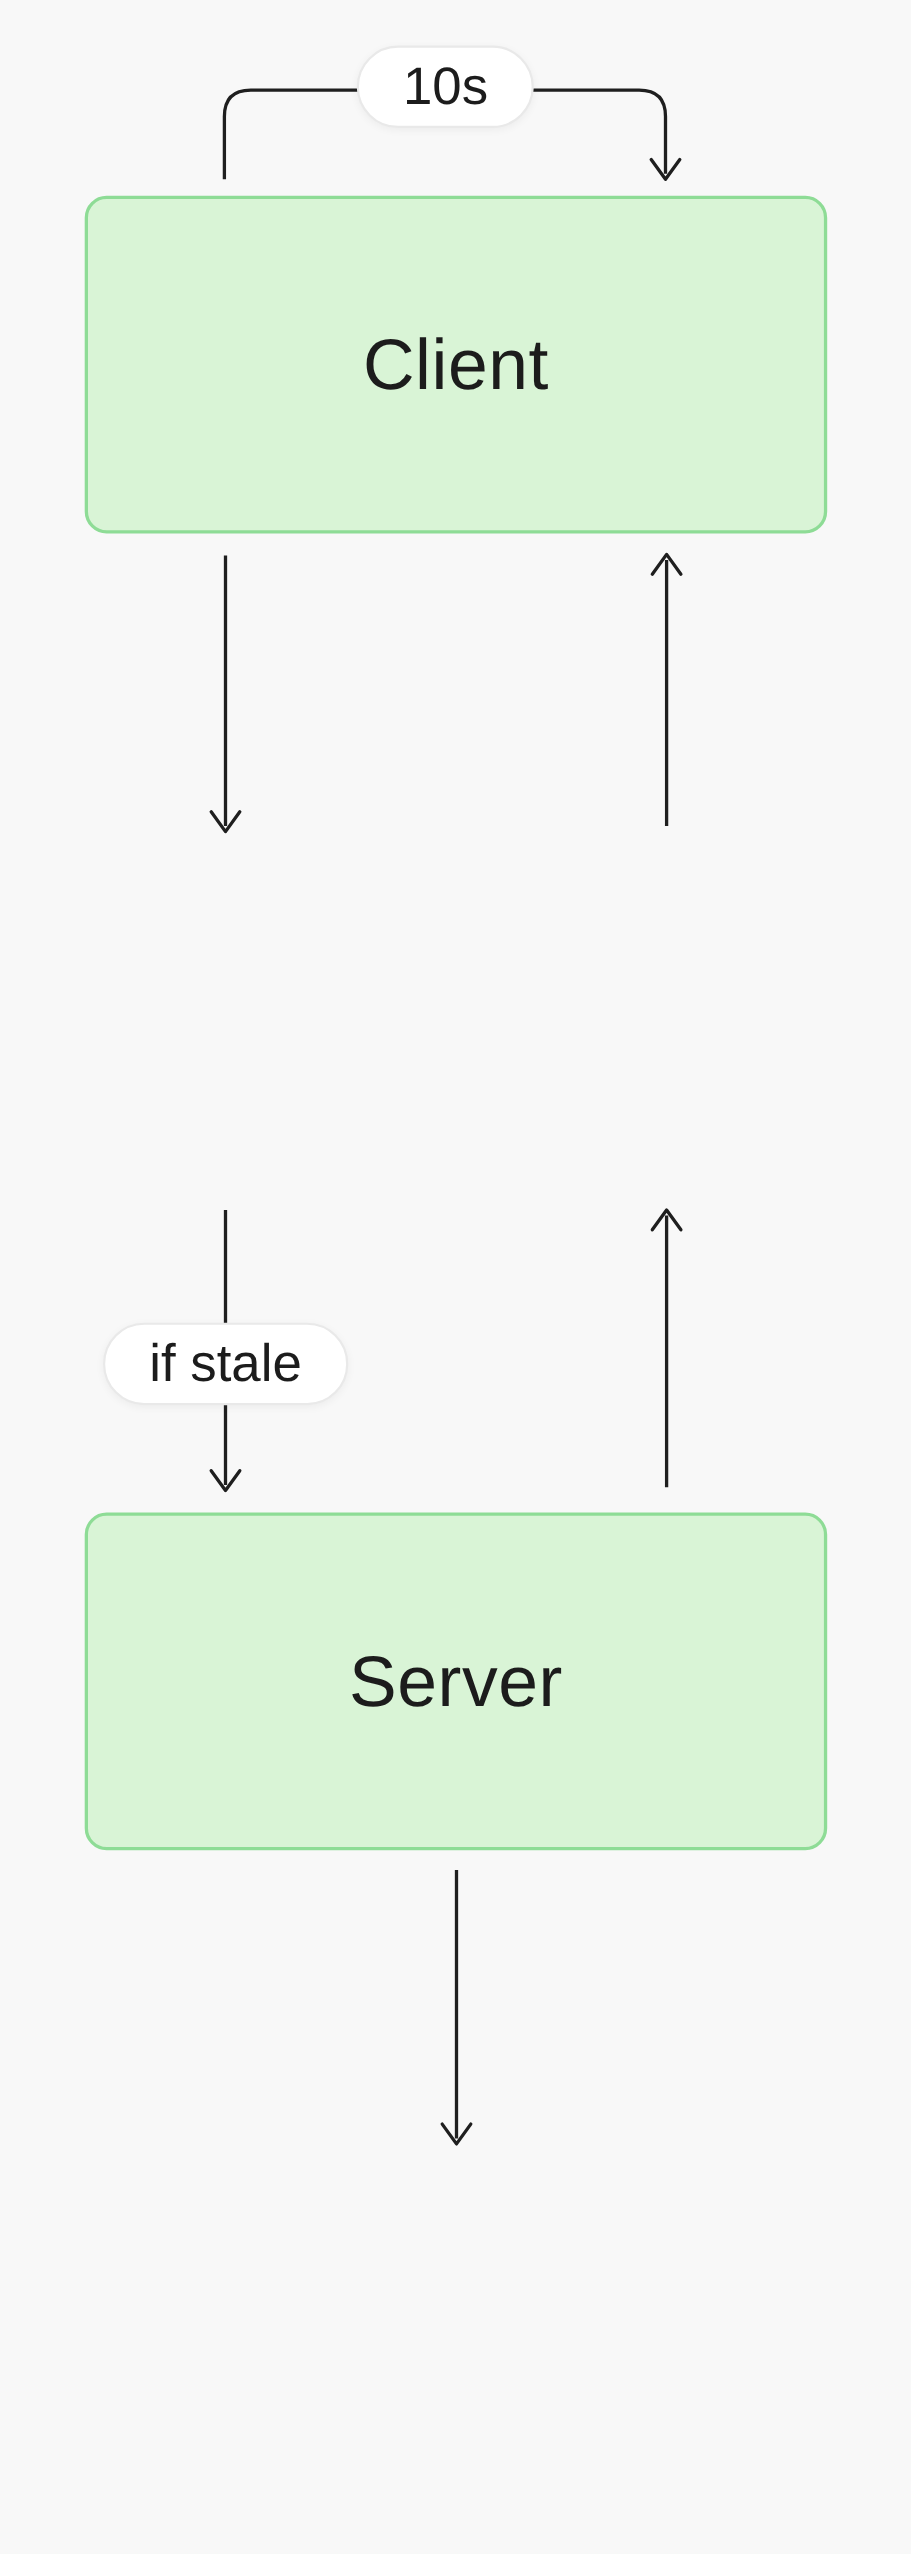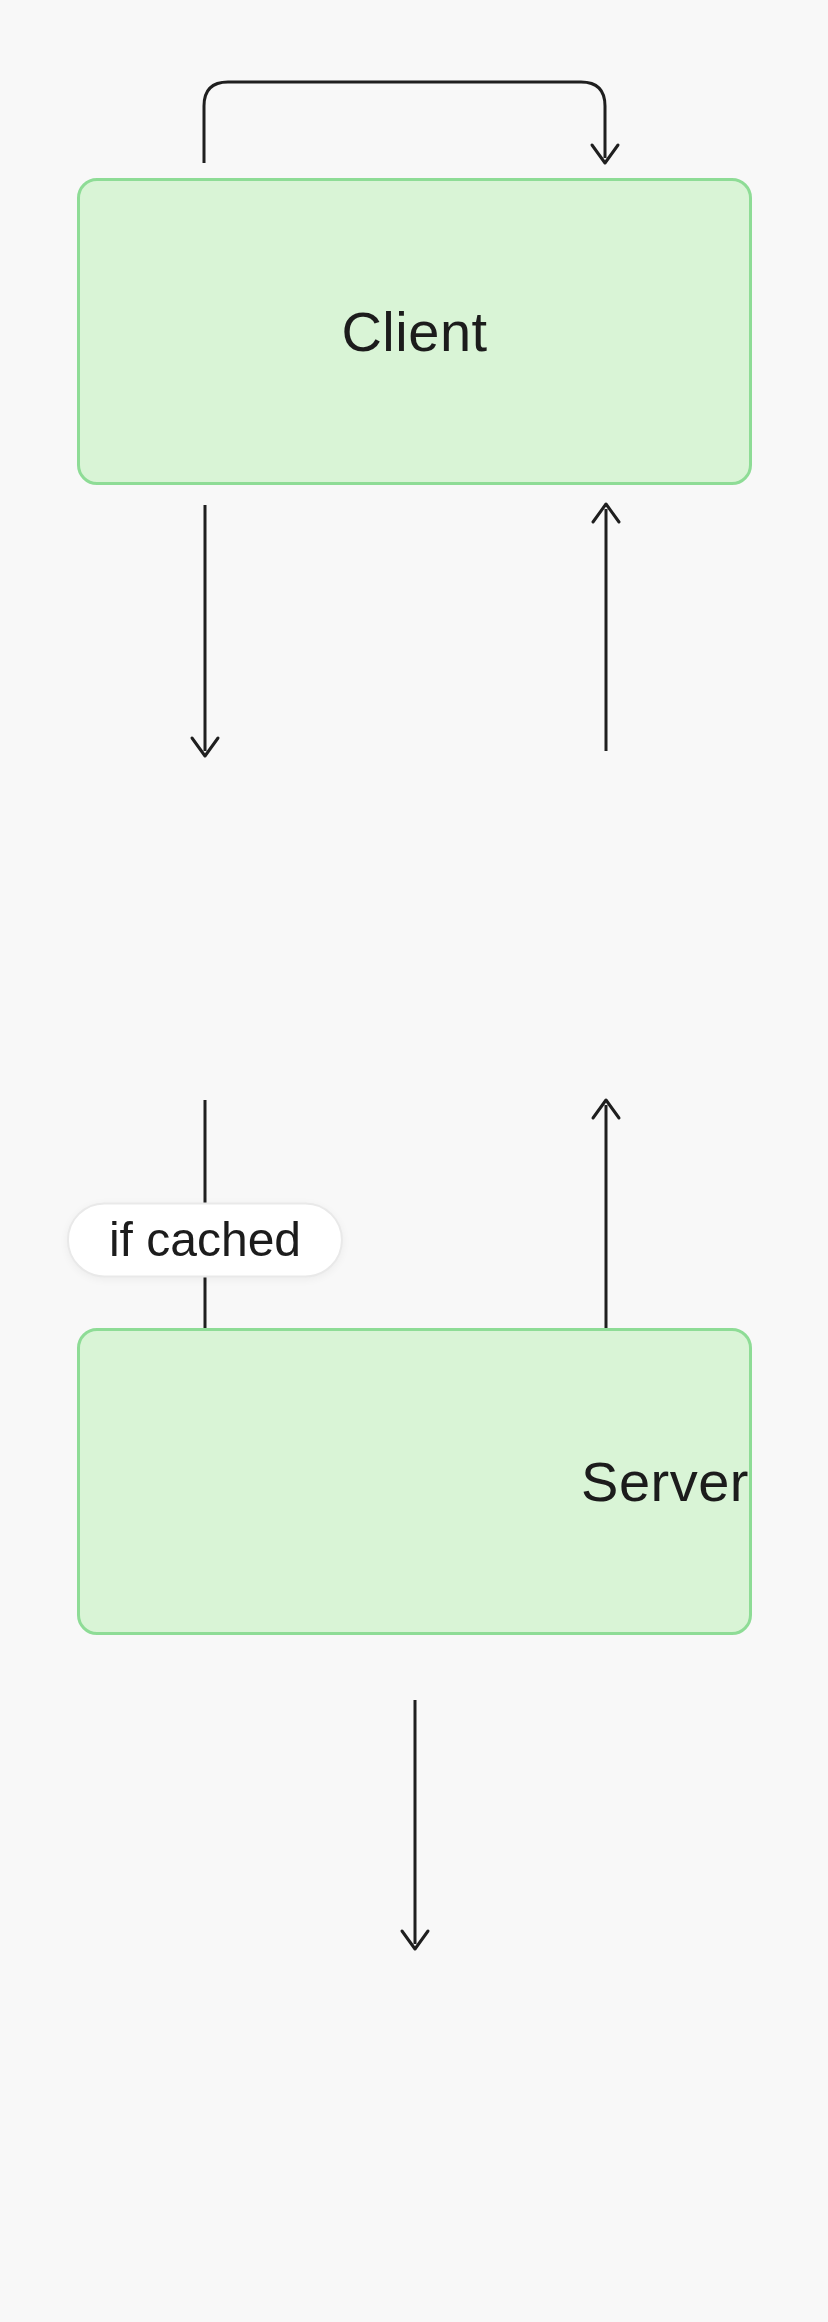--- a/index.html
+++ b/index.html
@@ -31,28 +31,28 @@
     box-sizing: border-box;
     background: #D9F4D6;
     border: 3px solid #8EDC96;
     border-radius: 20px;
     display: flex;
     align-items: center;
     justify-content: center;
     z-index: 2;
   }
   .node-label {
-    font-size: 56px;
+    font-size: 65px;
     color: #1C1C1C;
     letter-spacing: 0.5px;
     white-space: nowrap;
   }
   .node-client { top: 178px; }
   .node-cache { top: 777px; }
-  .node-server { top: 1328px; justify-content: flex-end; }
+  .node-server { top: 1375px; }
   .node-data-sources { top: 1974px; }
   .edge-pill {
     position: absolute;
     transform: translate(-50%, -50%);
     box-sizing: border-box;
     background: #FFFFFF;
     border: 2px solid #E9E9E9;
     border-radius: 999px;
     padding: 8px 40px;
     font-size: 48px;
@@ -96,18 +96,19 @@
   <div class="node node-client">
     <span class="node-label">Client</span>
   </div>
 
 
   <div class="node node-server">
     <span class="node-label">Server</span>
   </div>
 
 
+  <div class="edge-pill pill-10s">10s</div>
 
 
-  <div class="edge-pill pill-if-stale">if cached</div>
+  <div class="edge-pill pill-if-stale">if stale</div>
 
 
 </div>
 
 </body></html>

